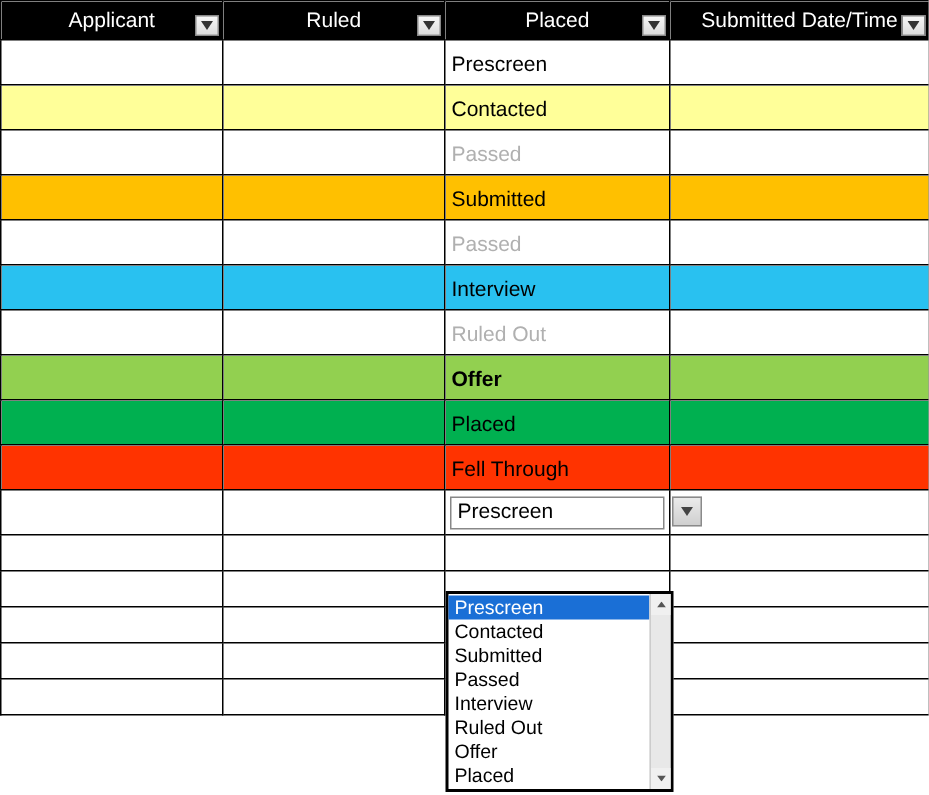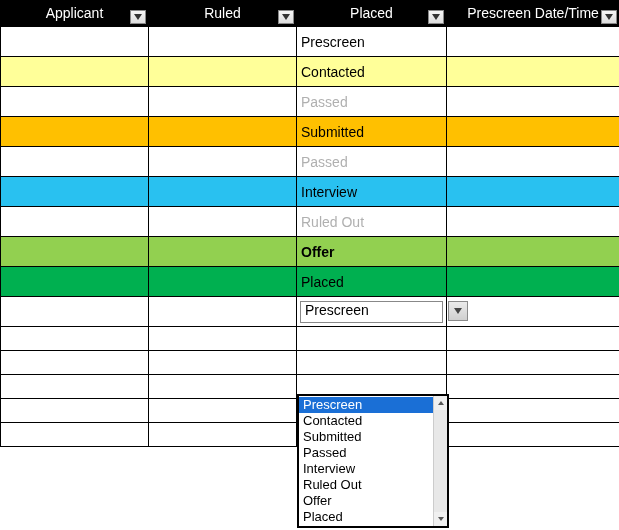--- a/index.html
+++ b/index.html
@@ -156,21 +156,21 @@
       </th>
       <th>
         <span>Placed</span>
         <span class="filter-btn">
           <svg width="8" height="6">
               <polygon points="0,0 8,0 4,6" fill="#333"></polygon>
             </svg>
         </span>
       </th>
       <th>
-        <span>Prescreen Date/Time</span>
+        <span>Submitted Date/Time</span>
         <span class="filter-btn">
           <svg width="8" height="6">
               <polygon points="0,0 8,0 4,6" fill="#333"></polygon>
             </svg>
         </span>
       </th>
     </tr>
   </thead>
   <tbody>
       <tr class="row-white">
@@ -218,20 +218,26 @@
       <tr class="row-offer">
         <td><span></span></td>
         <td><span></span></td>
         <td><span>Offer</span></td>
         <td><span></span></td>
       </tr>
       <tr class="row-placed">
         <td><span></span></td>
         <td><span></span></td>
         <td><span>Placed</span></td>
+        <td><span></span></td>
+      </tr>
+      <tr class="row-fell">
+        <td><span></span></td>
+        <td><span></span></td>
+        <td><span>Fell Through</span></td>
         <td><span></span></td>
       </tr>
       <tr class="row-white">
         <td><span></span></td>
         <td><span></span></td>
         <td class="status-cell-active" style="padding: 3px; overflow: visible;">
           <div class="prescreen-input">Prescreen</div>
           <div class="cell-dropdown-btn">
             <svg width="8" height="6">
               <polygon points="0,0 8,0 4,6" fill="#444"></polygon>

